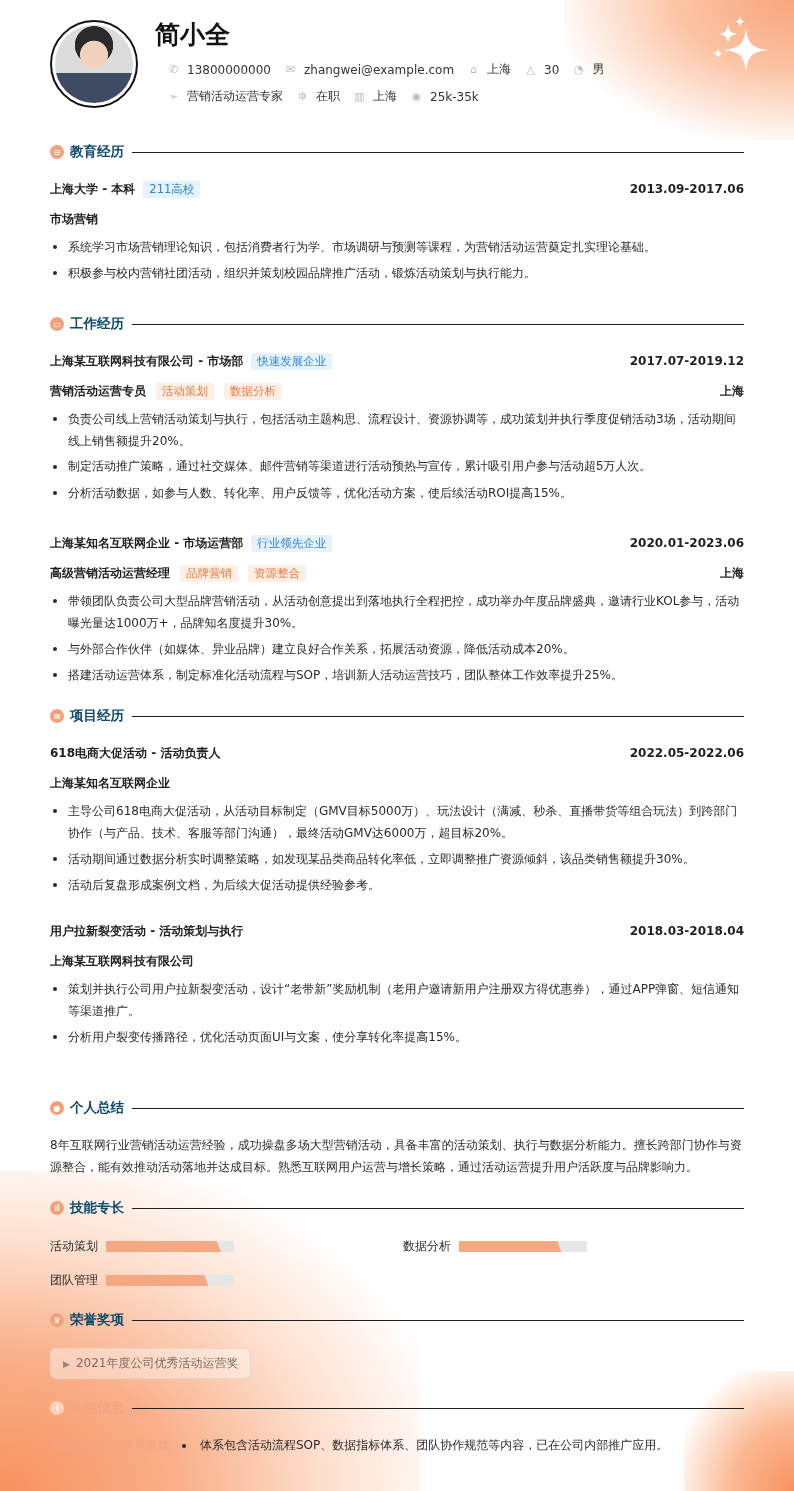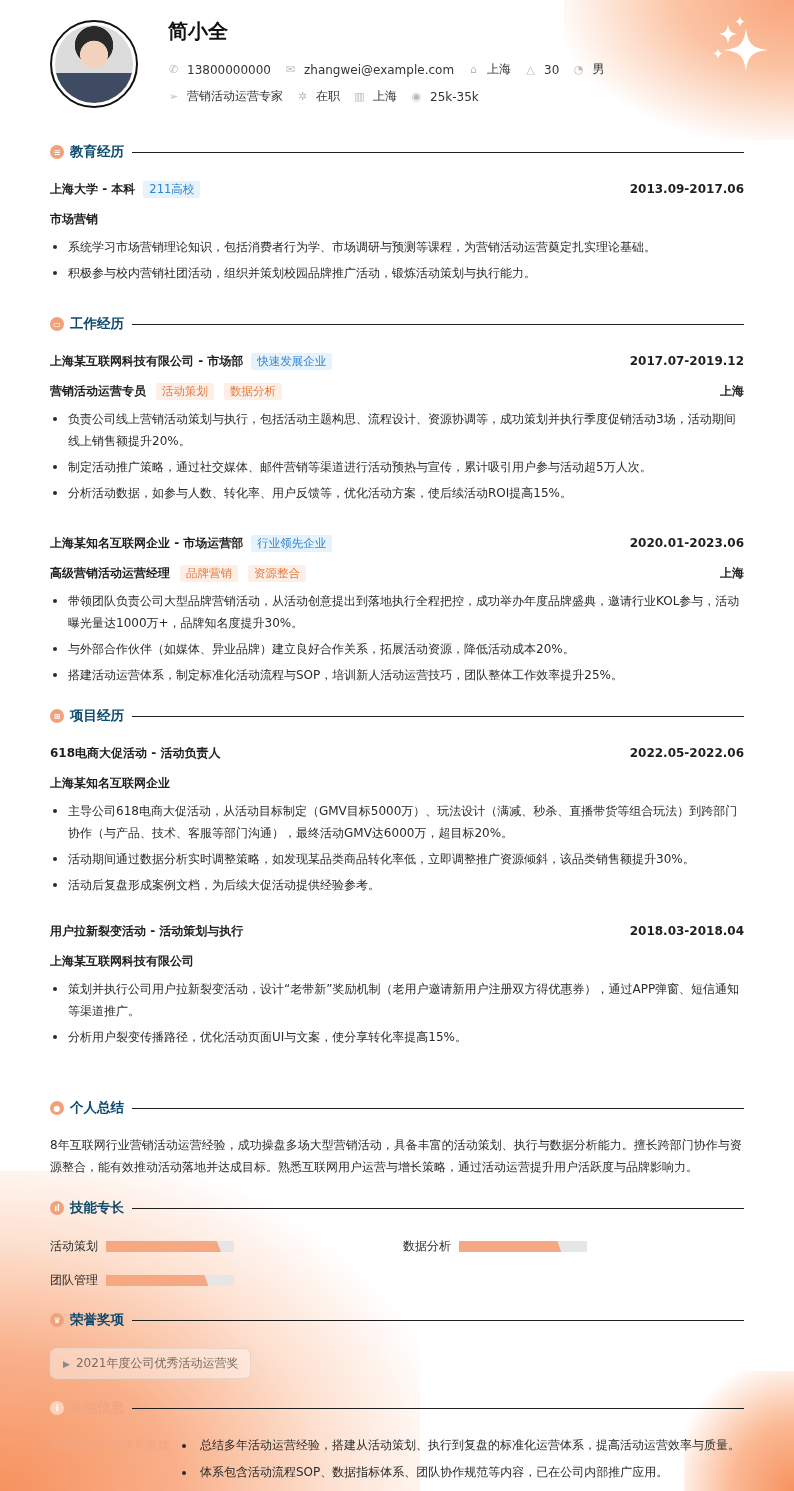--- a/index.html
+++ b/index.html
@@ -31,21 +31,21 @@
     position: absolute; left: 50px; top: 20px; width: 88px; height: 88px;
     border-radius: 50%; border: 2px solid #111; background: #fff; padding: 3px;
   }
   .avatar-inner {
     width: 100%; height: 100%; border-radius: 50%;
     background: radial-gradient(circle at 50% 38%, #f2d2bd 0 22%, transparent 23%),
                 radial-gradient(circle at 50% 26%, #2a2a2a 0 27%, transparent 28%),
                 linear-gradient(to bottom, #dcdcdc 0 62%, #3e4b63 62% 100%);
     overflow: hidden;
   }
-  .name { position: absolute; left: 168px; top: 18px; font-size: 20px; font-weight: bold; color: #111; }
+  .name { position: absolute; left: 155px; top: 18px; font-size: 25px; font-weight: bold; color: #111; }
   .info-row { position: absolute; left: 168px; display: flex; align-items: center; font-size: 12px; color: #333; }
   .info-row.r1 { top: 61px; }
   .info-row.r2 { top: 88px; }
   .info-item { display: flex; align-items: center; margin-right: 14px; }
   .info-icon { color: #b9b9b9; font-size: 11px; margin-right: 8px; width: 11px; text-align: center; }
 
   
   .section { position: absolute; left: 50px; right: 50px; }
   .sec-title { display: flex; align-items: center; height: 20px; }
   .sec-icon {
@@ -194,21 +194,21 @@
     <div class="row" style="margin-top:10px;">
       <div class="row-left">
         <span class="bold">营销活动运营专员</span>
         <span class="tag-orange" style="margin-left:10px;">活动策划</span>
         <span class="tag-orange" style="margin-left:10px;">数据分析</span>
       </div>
       <span class="date">上海</span>
     </div>
     <ul class="bullets" style="margin-top:7px;">
       <li style="margin-bottom:4px;">负责公司线上营销活动策划与执行，包括活动主题构思、流程设计、资源协调等，成功策划并执行季度促销活动3场，活动期间线上销售额提升20%。</li>
-      <li style="margin-bottom:4px;">制定活动推广策略，通过社交媒体、邮件营销等渠道进行活动预热与宣传，累计吸引用户参与活动超5万人次。</li>
+      <li style="margin-bottom:4px;font-family:Liberation Mono, monospace;">制定活动推广策略，通过社交媒体、邮件营销等渠道进行活动预热与宣传，累计吸引用户参与活动超5万人次。</li>
       <li>分析活动数据，如参与人数、转化率、用户反馈等，优化活动方案，使后续活动ROI提高15%。</li>
     </ul>
   </div>
 
   <div>
     <div class="row" style="margin-top:29px;">
       <div class="row-left">
         <span class="bold">上海某知名互联网企业 - 市场运营部</span>
         <span class="tag-blue">行业领先企业</span>
       </div>
@@ -318,17 +318,16 @@
 
 <div class="section" style="top:1398px;">
   <div class="sec-title">
     <span class="sec-icon" style="background:#fbd2bc;">i</span>
     <span class="sec-label" style="color:#f0a683;">其他信息</span>
     <span class="sec-line"></span>
   </div>
   <div class="other-row" style="margin-top:14px;">
     <span class="other-label">营销活动运营体系搭建：</span>
     <div class="other-list">
-      <div>总结多年活动运营经验，搭建从活动策划、执行到复盘的标准化运营体系，提高活动运营效率与质量。</div>
       <div>体系包含活动流程SOP、数据指标体系、团队协作规范等内容，已在公司内部推广应用。</div>
     </div>
   </div>
 </div>
 
 </body></html>

